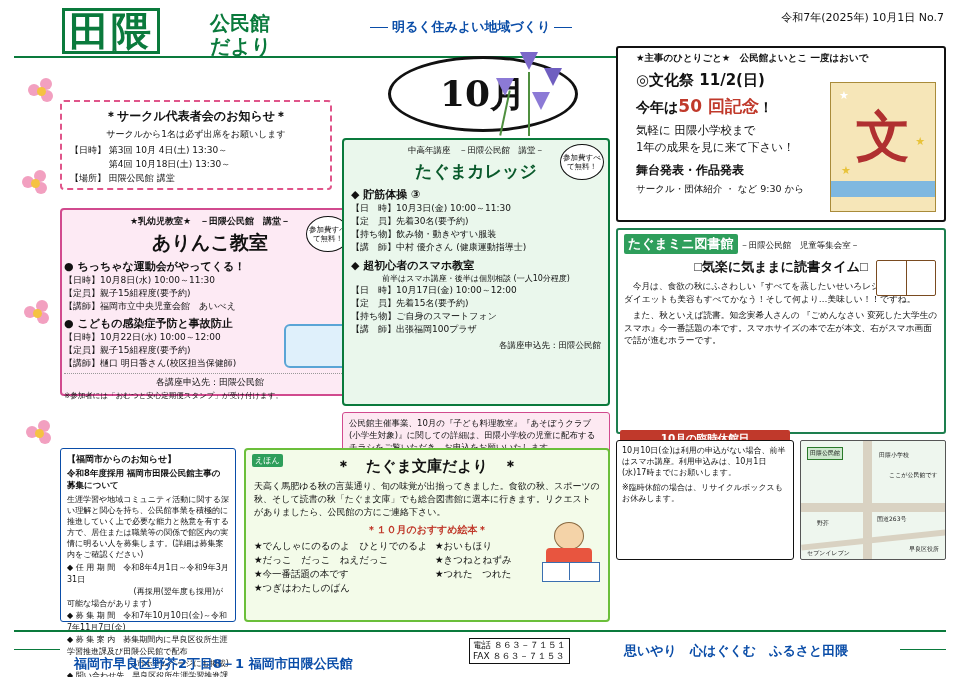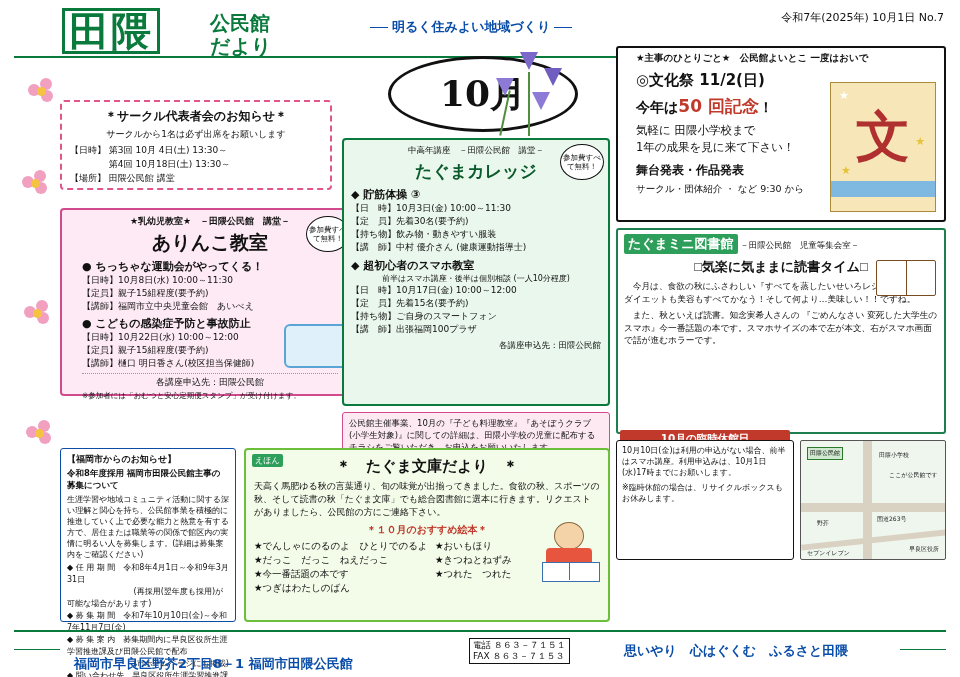--- a/index.html
+++ b/index.html
@@ -75,21 +75,21 @@
     border:2px dashed #e0558a;background:#fff;border-radius:4px;
     padding:6px 8px;
   }
   .circle-box .h{font-size:12px;font-weight:bold;text-align:center;color:#111;}
   .circle-box .l{font-size:9px;line-height:14px;}
   .circle-box .c{text-align:center;font-size:9px;}
   
   .arinko{
     left:60px;top:208px;width:300px;height:188px;
     border:2px solid #d14a8e;background:#fdeaf4;border-radius:4px;
-    padding:5px 20px;
+    padding:5px 2px;
   }
   .arinko .hdr{font-size:9px;font-weight:bold;text-align:center;}
   .arinko .big{
     font-family:"DejaVu Serif","Liberation Serif",serif;
     font-size:19px;font-weight:bold;text-align:center;color:#111;margin:2px 0 3px;
   }
   .arinko .sec{font-size:11px;font-weight:bold;margin-top:3px;}
   .arinko .l{font-size:9px;line-height:13px;}
   .arinko .foot{font-size:9px;text-align:center;margin-top:3px;border-top:1px dotted #999;padding-top:2px;}
   .arinko .note{font-size:7.5px;margin-top:2px;}

